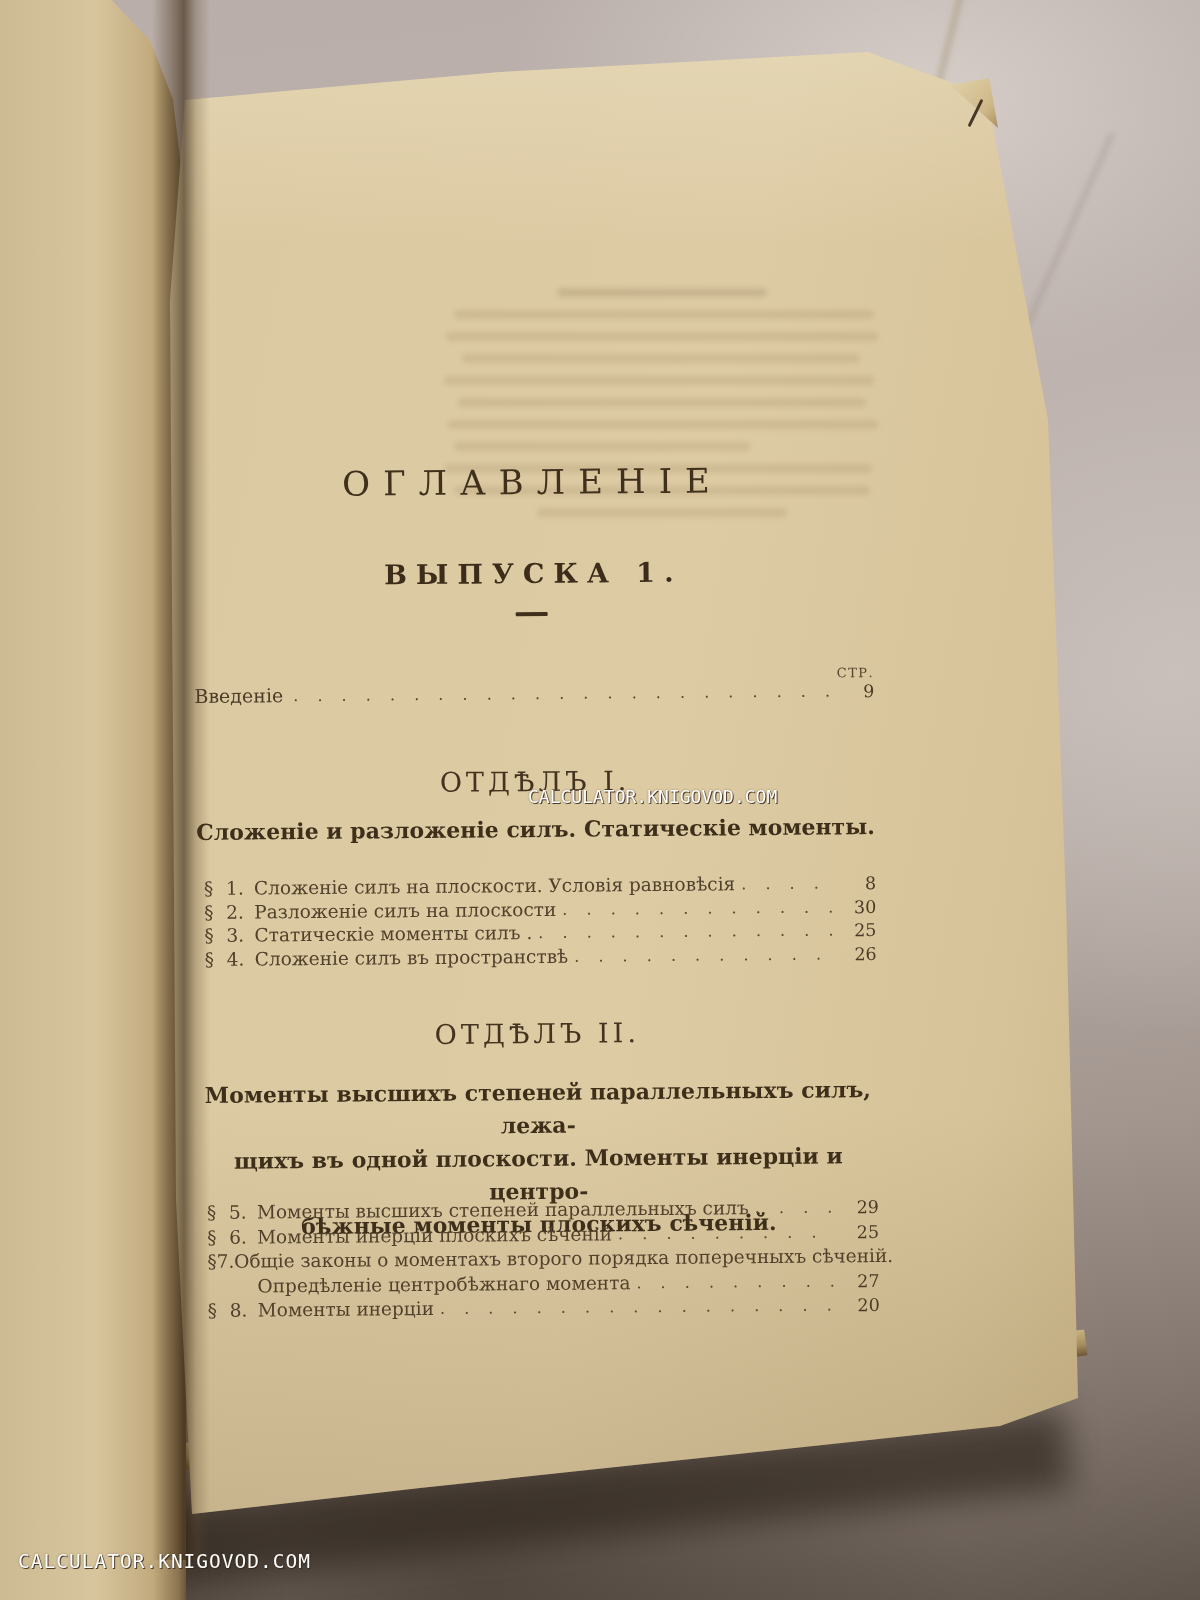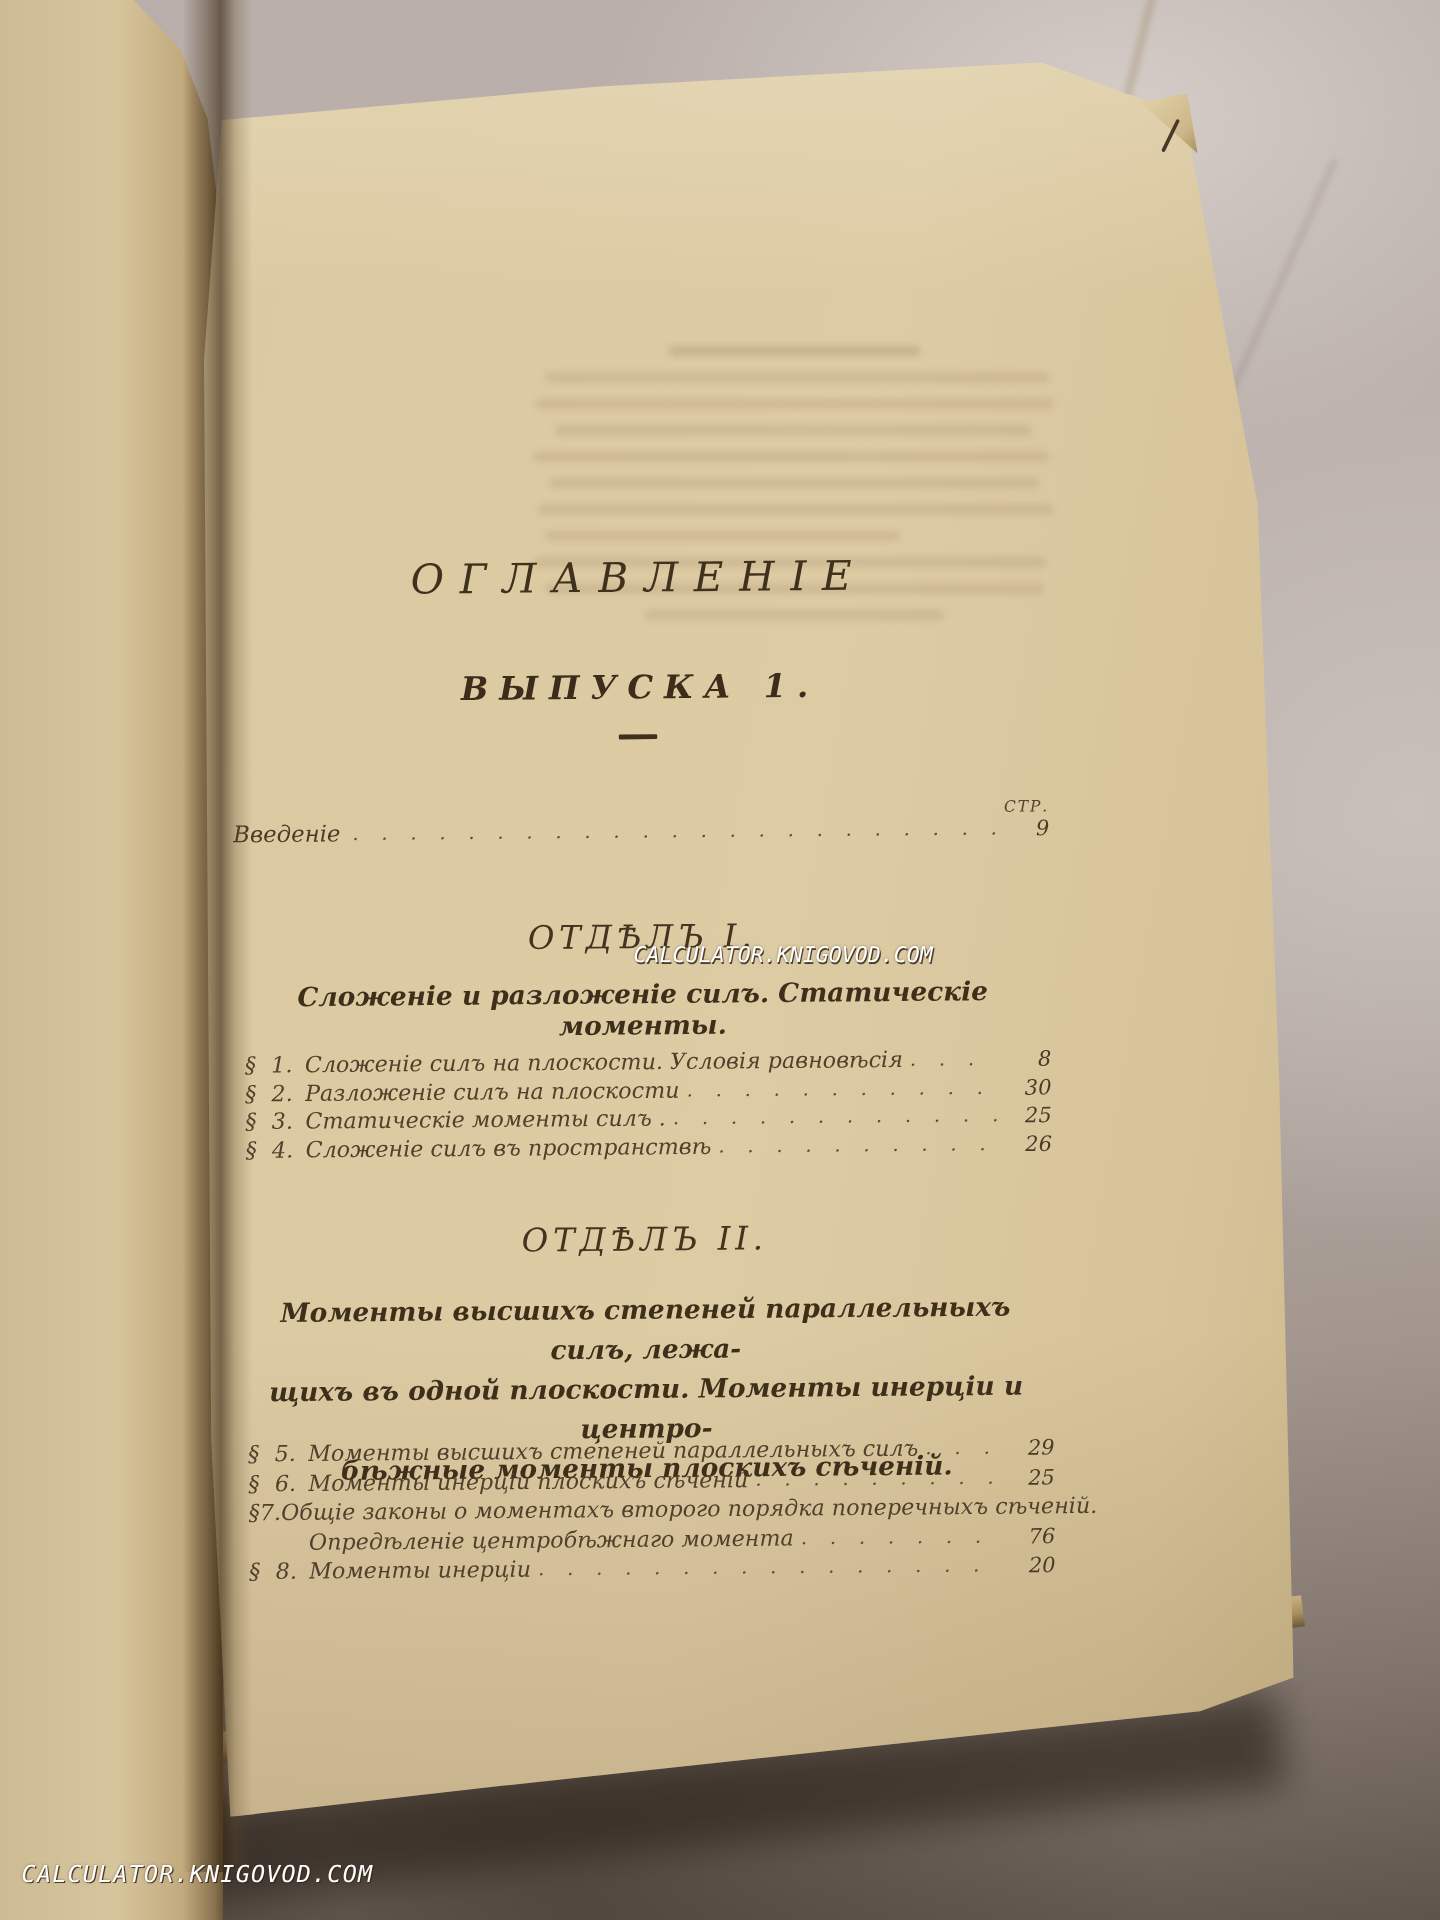--- a/index.html
+++ b/index.html
@@ -1,19 +1,18 @@
 <!DOCTYPE html>
 <html><head>
 <meta charset="utf-8">
 <style>
   html,body{margin:0;padding:0;background:#888;}
   .stage{
     position:relative;width:1200px;height:1600px;overflow:hidden;
     font-family:"DejaVu Serif", serif;
-    font-style:italic;
   }
   
   .marble{
     position:absolute;inset:0;
     background:
       radial-gradient(ellipse 620px 420px at 78% 6%, rgba(216,208,203,.9) 0%, rgba(216,208,203,0) 70%),
       radial-gradient(ellipse 520px 520px at 98% 42%, rgba(204,195,190,.8) 0%, rgba(204,195,190,0) 70%),
       radial-gradient(ellipse 700px 320px at 40% 99%, rgba(58,48,40,.55) 0%, rgba(58,48,40,0) 70%),
       radial-gradient(ellipse 400px 300px at 0% 100%, rgba(40,33,27,.75) 0%, rgba(40,33,27,0) 72%),
       linear-gradient(173deg,#b9aea9 0%,#beb3ae 48%,#a2968f 72%,#80746c 88%,#5f544b 100%);
@@ -214,21 +213,21 @@
         <span class="pg">25</span>
       </div>
       <div class="toc-row">
         <span class="mark">§</span>
         <span class="num">7.</span>
         <span class="etext">Общіе  законы  о  моментахъ  второго  порядка  поперечныхъ  сѣченій.</span>
       </div>
       <div class="toc-row cont">
         <span class="etext">Опредѣленіе центробѣжнаго момента</span>
         <span class="dots">. . . . . . . . . . . . . . . . . . . . . . . . . . . . . . . . . . . . . . . . . . . . . . . . . .</span>
-        <span class="pg">76</span>
+        <span class="pg">27</span>
       </div>
       <div class="toc-row">
         <span class="mark">§</span>
         <span class="num">8.</span>
         <span class="etext">Моменты инерціи</span>
         <span class="dots">. . . . . . . . . . . . . . . . . . . . . . . . . . . . . . . . . . . . . . . . . . . . . . . . . .</span>
         <span class="pg">20</span>
       </div>
     </div>
   </div>

